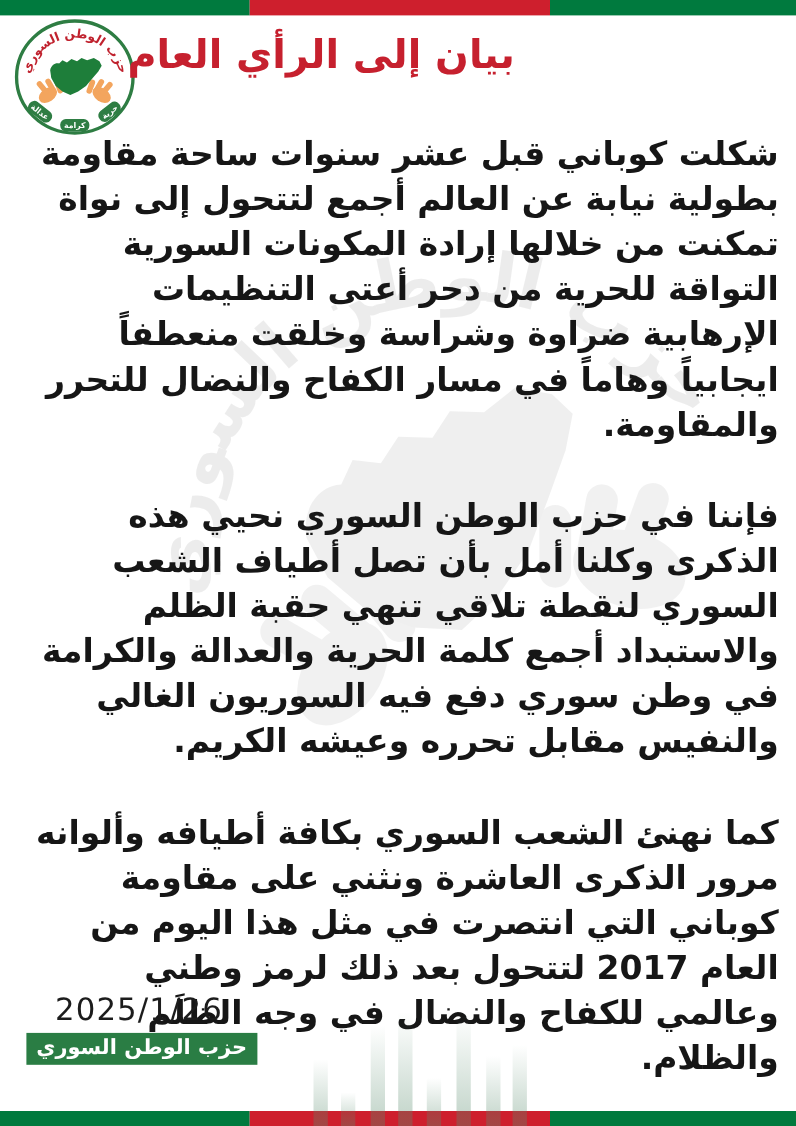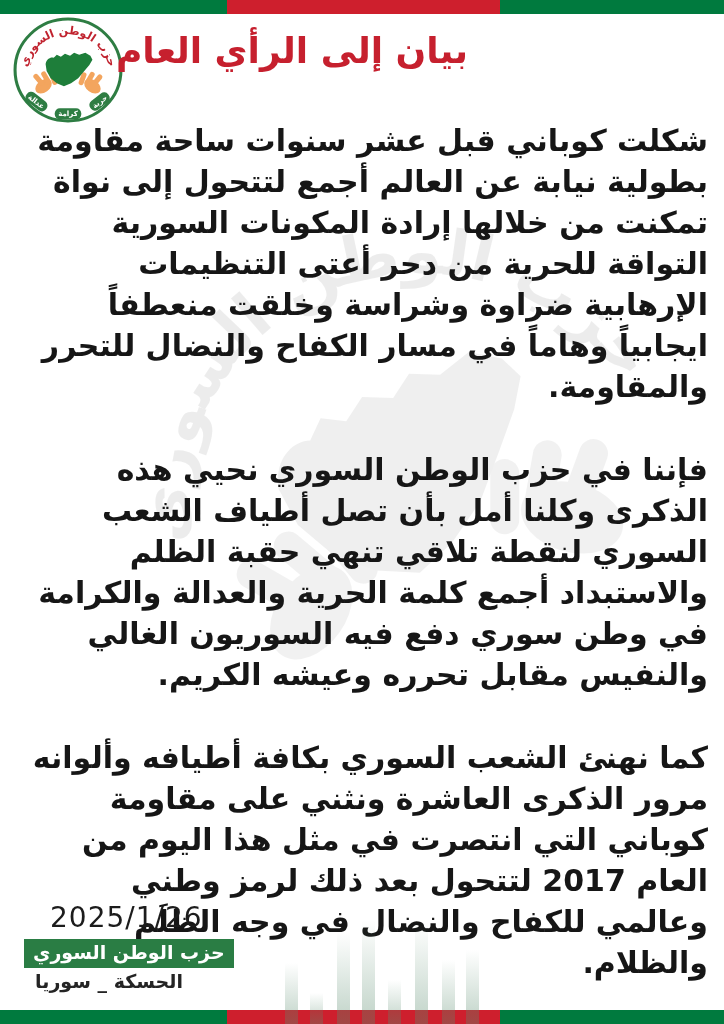--- a/index.html
+++ b/index.html
@@ -138,21 +138,20 @@
     <div class="wm-bar" style="left:337px;height:92px;"></div>
     <div class="wm-bar" style="left:362px;height:104px;"></div>
     <div class="wm-bar" style="left:388px;height:44px;"></div>
     <div class="wm-bar" style="left:415px;height:102px;"></div>
     <div class="wm-bar" style="left:442px;height:64px;"></div>
     <div class="wm-bar" style="left:466px;height:74px;"></div>
   </div>
 
   <div class="date">2025/1/26</div>
   <div class="party-banner">حزب الوطن السوري</div>
-  <div class="location">الحسكة _ سوريا</div>
 
   <div class="tricolor bottom">
     <div class="seg-g1"></div>
     <div class="seg-r"></div>
     <div class="seg-g2"></div>
   </div>
 
 </div>
 
 </body></html>

